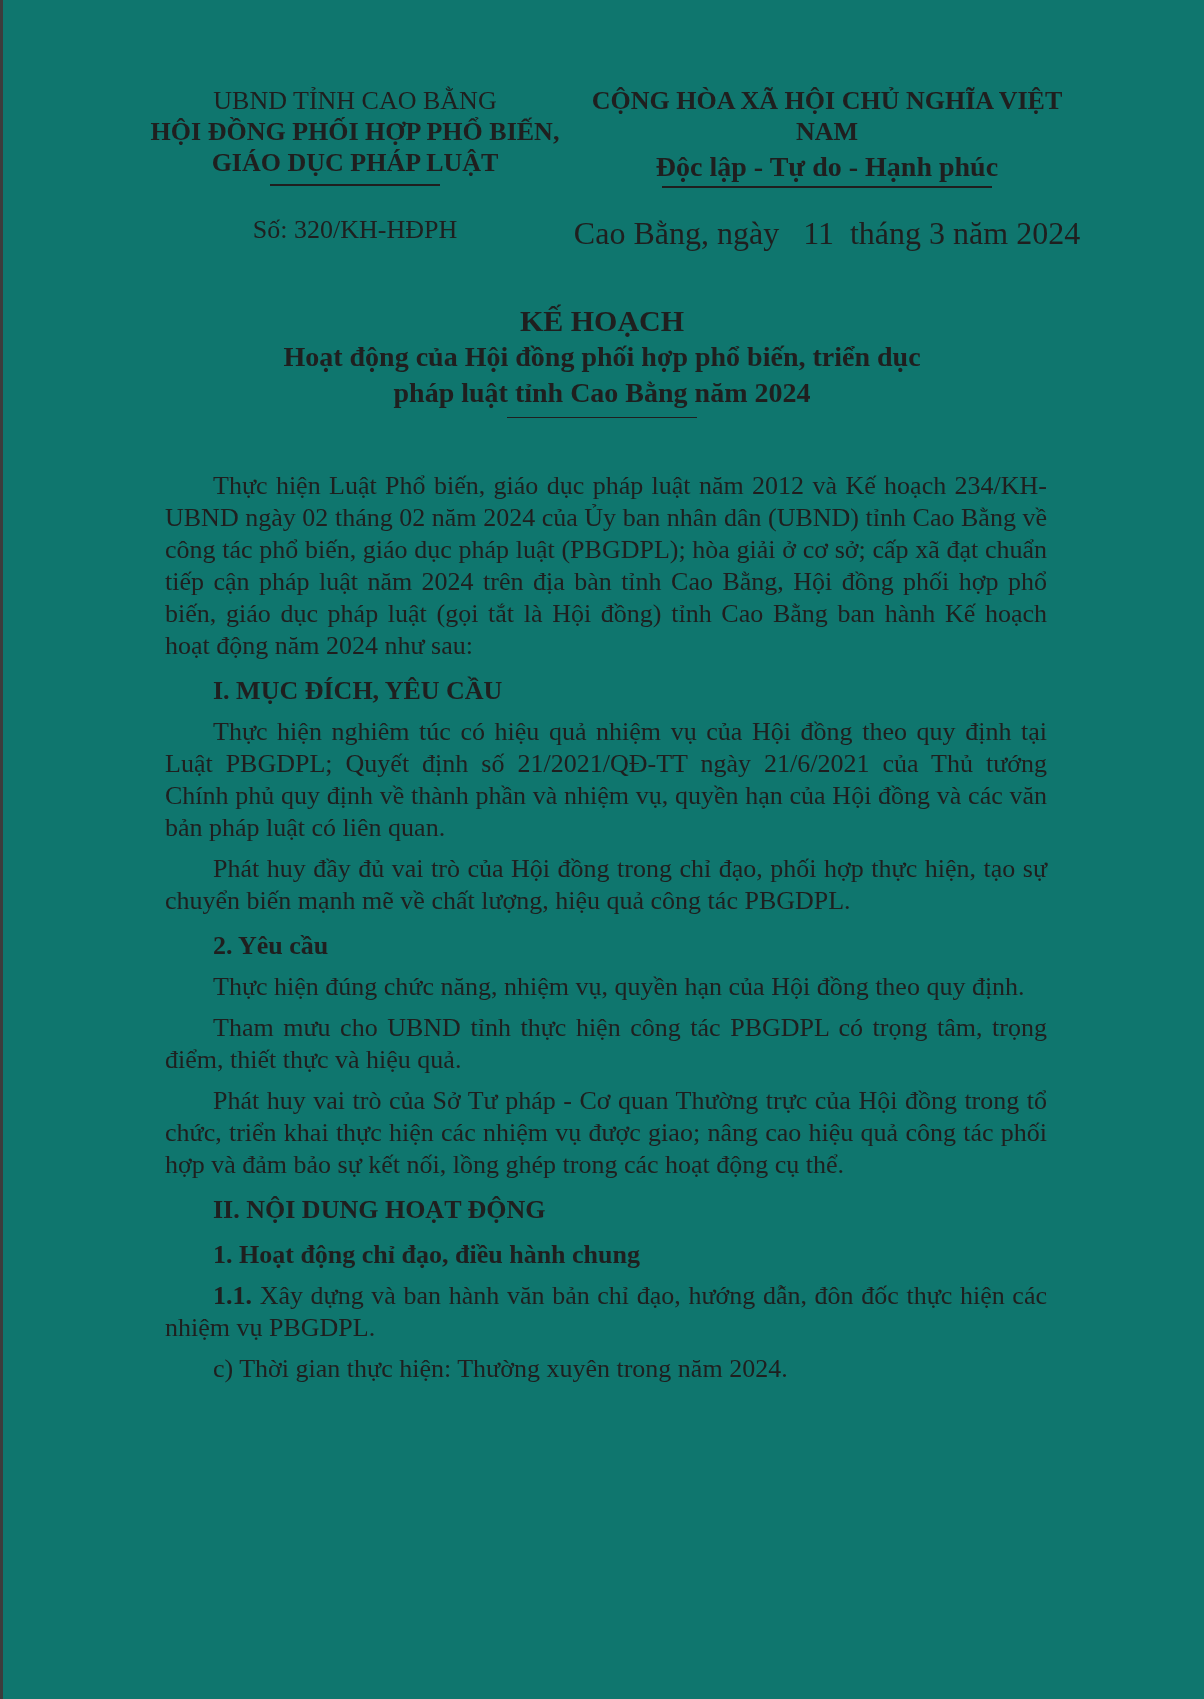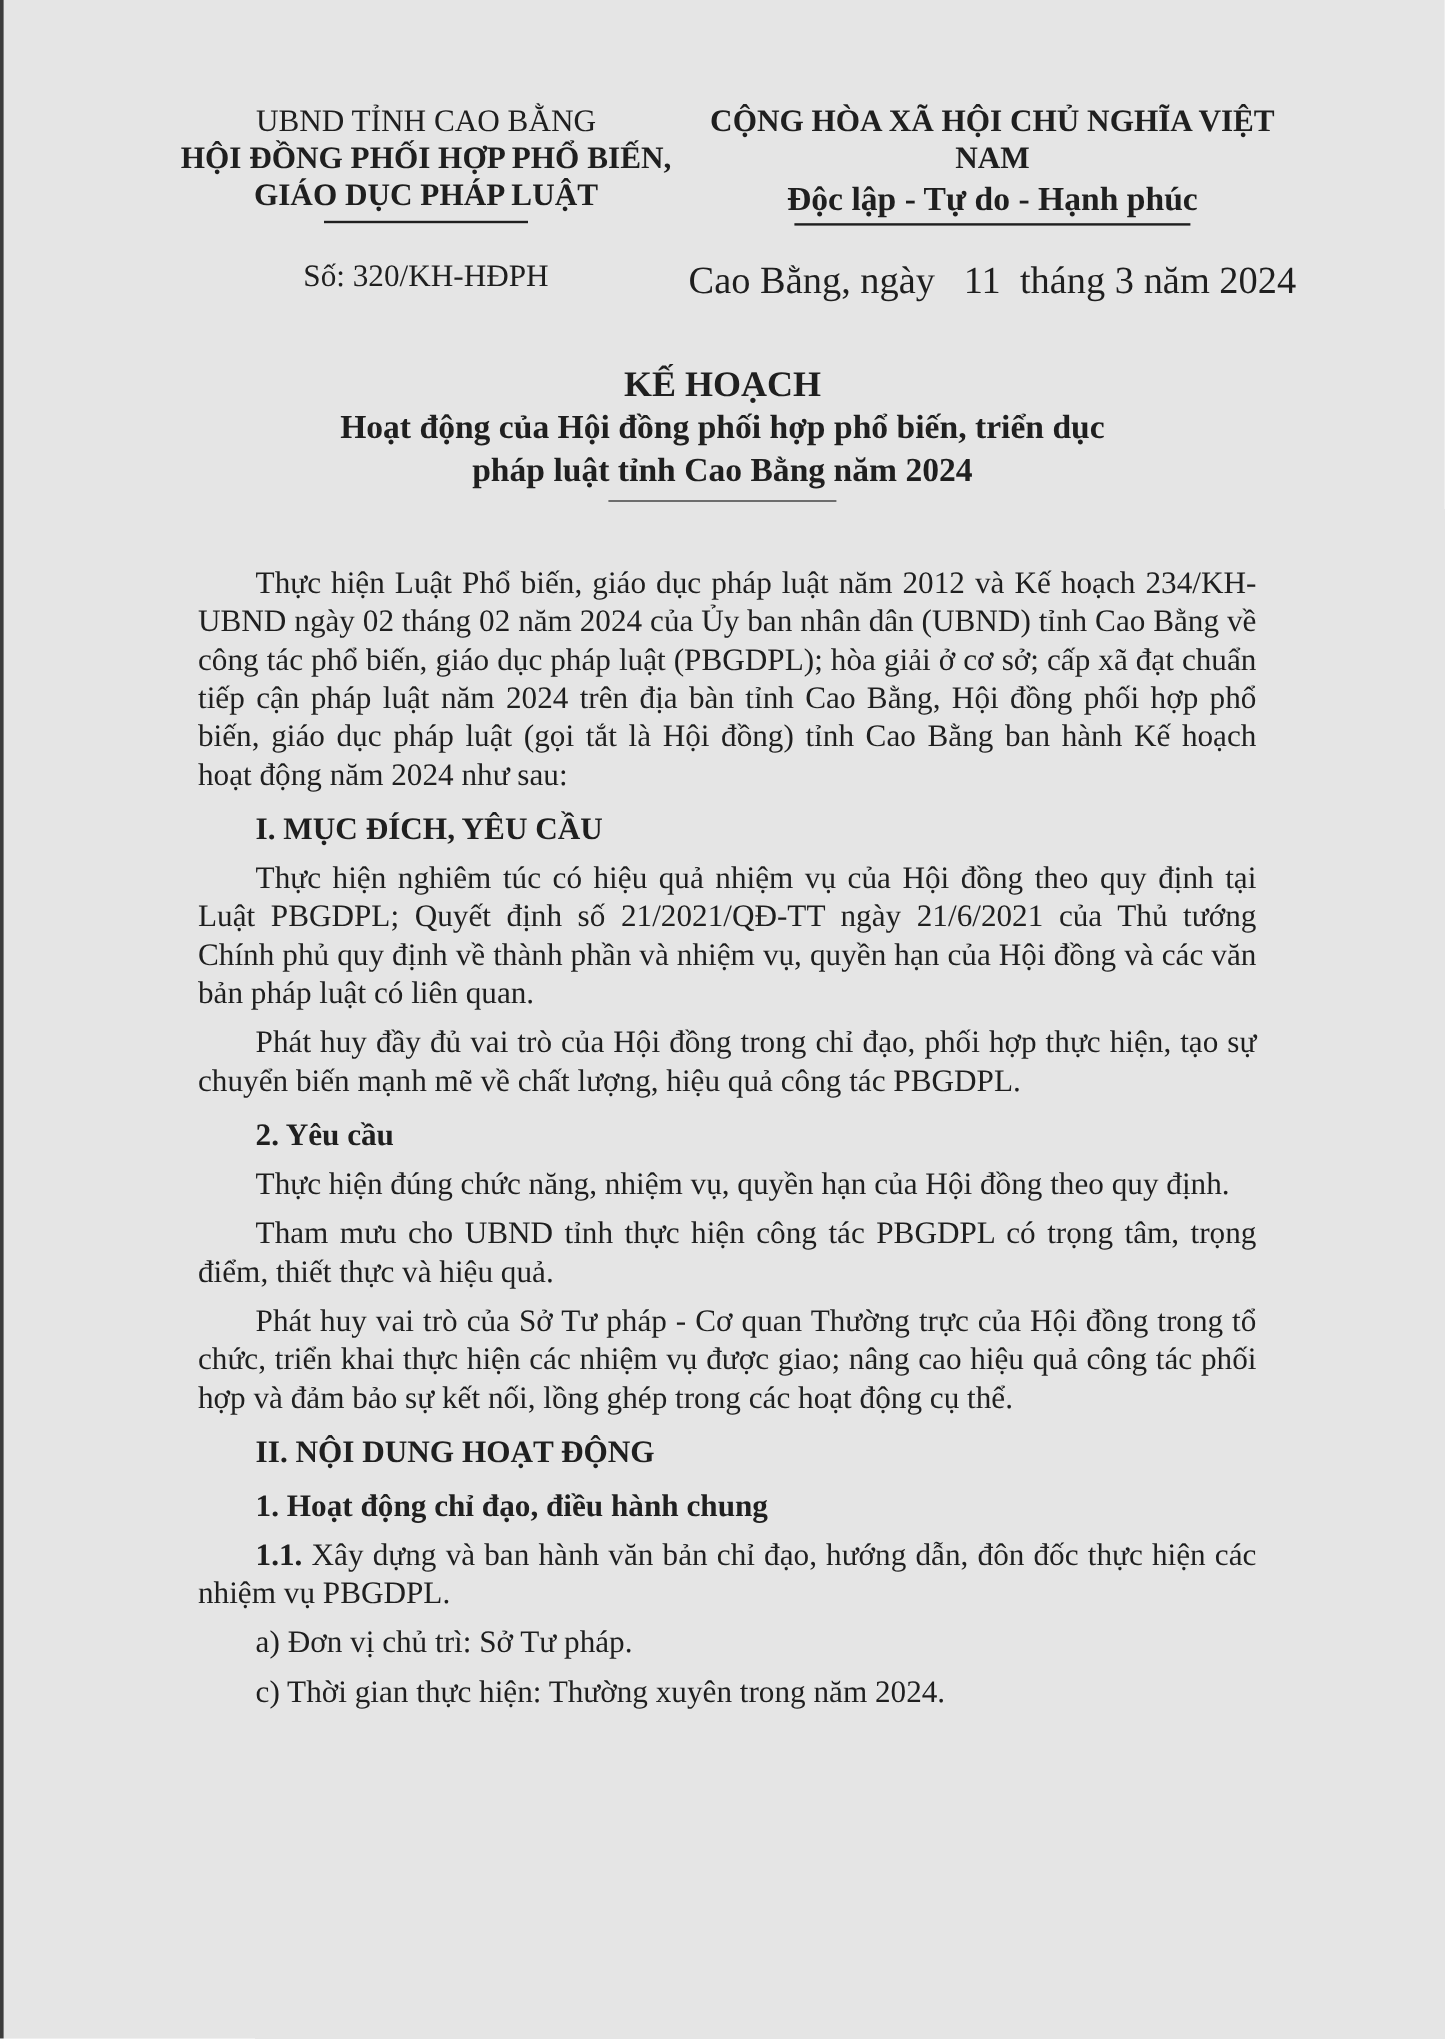--- a/index.html
+++ b/index.html
@@ -1,21 +1,21 @@
 <!DOCTYPE html>
 <html lang="vi"><head>
 <meta charset="utf-8">
 <title>Kế hoạch 320/KH-HĐPH</title>
 <style>
   html, body { margin: 0; padding: 0; background: #ffffff; }
   .page {
     position: relative;
     width: 1204px;
     height: 1699px;
-    background: #e5e5e5;
+    background: #0f766e;
     color: #1f1f1f;
     font-family: "Liberation Serif", "DejaVu Serif", serif;
     overflow: hidden;
   }
   .scan-edge {
     position: absolute;
     left: 0; top: 0;
     width: 3px; height: 100%;
     background: #3c3c3c;
   }
@@ -111,16 +111,15 @@
     <p class="h">I. MỤC ĐÍCH, YÊU CẦU</p>
     <p class="para">Thực hiện nghiêm túc có hiệu quả nhiệm vụ của Hội đồng theo quy định tại Luật PBGDPL; Quyết định số 21/2021/QĐ-TT ngày 21/6/2021 của Thủ tướng Chính phủ quy định về thành phần và nhiệm vụ, quyền hạn của Hội đồng và các văn bản pháp luật có liên quan.</p>
     <p class="para">Phát huy đầy đủ vai trò của Hội đồng trong chỉ đạo, phối hợp thực hiện, tạo sự chuyển biến mạnh mẽ về chất lượng, hiệu quả công tác PBGDPL.</p>
     <p class="h">2. Yêu cầu</p>
     <p class="para">Thực hiện đúng chức năng, nhiệm vụ, quyền hạn của Hội đồng theo quy định.</p>
     <p class="para">Tham mưu cho UBND tỉnh thực hiện công tác PBGDPL có trọng tâm, trọng điểm, thiết thực và hiệu quả.</p>
     <p class="para">Phát huy vai trò của Sở Tư pháp - Cơ quan Thường trực của Hội đồng trong tổ chức, triển khai thực hiện các nhiệm vụ được giao; nâng cao hiệu quả công tác phối hợp và đảm bảo sự kết nối, lồng ghép trong các hoạt động cụ thể.</p>
     <p class="h">II. NỘI DUNG HOẠT ĐỘNG</p>
     <p class="h">1. Hoạt động chỉ đạo, điều hành chung</p>
     <p class="para"><strong>1.1.</strong><span> Xây dựng và ban hành văn bản chỉ đạo, hướng dẫn, đôn đốc thực hiện các nhiệm vụ PBGDPL.</span></p>
-    <p class="sub">a) Đơn vị chủ trì: Sở Tư pháp.</p>
     <p class="sub">c) Thời gian thực hiện: Thường xuyên trong năm 2024.</p>
   </div>
 </div>
 
 </body></html>

